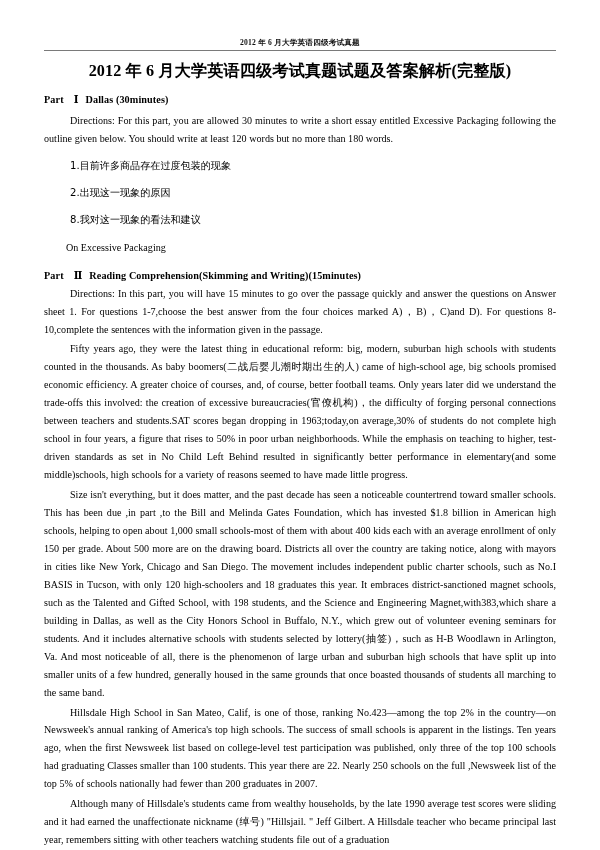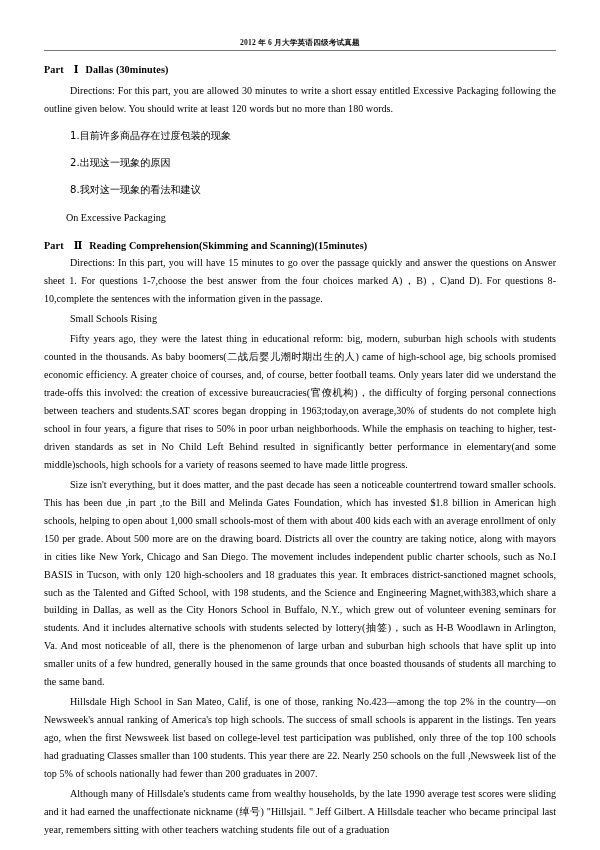--- a/index.html
+++ b/index.html
@@ -104,36 +104,36 @@
 
 <div id="page">
 
   <div class="header-zone">
     <div class="running-header">2012 年 6 月大学英语四级考试真题</div>
     <hr class="header-rule">
   </div>
 
   <div class="column">
 
+    <h1 class="doc-title">2012 年 6 月大学英语四级考试真题试题及答案解析(完整版)</h1>
 
     <div class="part-heading"><span>Part</span><span class="roman">Ⅰ</span><span>Dallas (30minutes)</span></div>
 
     <p class="para">Directions: For this part, you are allowed 30 minutes to write a short essay entitled Excessive Packaging following the outline given below. You should write at least 120 words but no more than 180 words.</p>
 
     <p class="outline-item cnserif">1.目前许多商品存在过度包装的现象</p>
     <p class="outline-item cnserif">2.出现这一现象的原因</p>
     <p class="outline-item cnserif">8.我对这一现象的看法和建议</p>
 
     <p class="essay-title">On Excessive Packaging</p>
 
-    <div class="part-heading"><span>Part</span><span class="roman">Ⅱ</span><span>Reading Comprehension(Skimming and Scanning)(15minutes)</span></div>
+    <div class="part-heading"><span>Part</span><span class="roman">Ⅱ</span><span>Reading Comprehension(Skimming and Writing)(15minutes)</span></div>
 
     <p class="para tight">Directions: In this part, you will have 15 minutes to go over the passage quickly and answer the questions on Answer sheet 1. For questions 1-7,choose the best answer from the four choices marked A)，B)，C)and D). For questions 8-10,complete the sentences with the information given in the passage.</p>
 
-    <p class="sub-title">Small Schools Rising</p>
 
     <p class="para tight">Fifty years ago, they were the latest thing in educational reform: big, modern, suburban high schools with students counted in the thousands. As baby boomers(二战后婴儿潮时期出生的人) came of high-school age, big schools promised economic efficiency. A greater choice of courses, and, of course, better football teams. Only years later did we understand the trade-offs this involved: the creation of excessive bureaucracies(官僚机构)，the difficulty of forging personal connections between teachers and students.SAT scores began dropping in 1963;today,on average,30% of students do not complete high school in four years, a figure that rises to 50% in poor urban neighborhoods. While the emphasis on teaching to higher, test-driven standards as set in No Child Left Behind resulted in significantly better performance in elementary(and some middle)schools, high schools for a variety of reasons seemed to have made little progress.</p>
     <p class="para tight">Size isn't everything, but it does matter, and the past decade has seen a noticeable countertrend toward smaller schools. This has been due ,in part ,to the Bill and Melinda Gates Foundation, which has invested $1.8 billion in American high schools, helping to open about 1,000 small schools-most of them with about 400 kids each with an average enrollment of only 150 per grade. About 500 more are on the drawing board. Districts all over the country are taking notice, along with mayors in cities like New York, Chicago and San Diego. The movement includes independent public charter schools, such as No.I BASIS in Tucson, with only 120 high-schoolers and 18 graduates this year. It embraces district-sanctioned magnet schools, such as the Talented and Gifted School, with 198 students, and the Science and Engineering Magnet,with383,which share a building in Dallas, as well as the City Honors School in Buffalo, N.Y., which grew out of volunteer evening seminars for students. And it includes alternative schools with students selected by lottery(抽签)，such as H-B Woodlawn in Arlington, Va. And most noticeable of all, there is the phenomenon of large urban and suburban high schools that have split up into smaller units of a few hundred, generally housed in the same grounds that once boasted thousands of students all marching to the same band.</p>
     <p class="para tight">Hillsdale High School in San Mateo, Calif, is one of those, ranking No.423—among the top 2% in the country—on Newsweek's annual ranking of America's top high schools. The success of small schools is apparent in the listings. Ten years ago, when the first Newsweek list based on college-level test participation was published, only three of the top 100 schools had graduating Classes smaller than 100 students. This year there are 22. Nearly 250 schools on the full ,Newsweek list of the top 5% of schools nationally had fewer than 200 graduates in 2007.</p>
     <p class="para tight">Although many of Hillsdale's students came from wealthy households, by the late 1990 average test scores were sliding and it had earned the unaffectionate nickname (绰号) "Hillsjail. " Jeff Gilbert. A Hillsdale teacher who became principal last year, remembers sitting with other teachers watching students file out of a graduation</p>
 
   </div>
 </div>
 
 </body></html>

